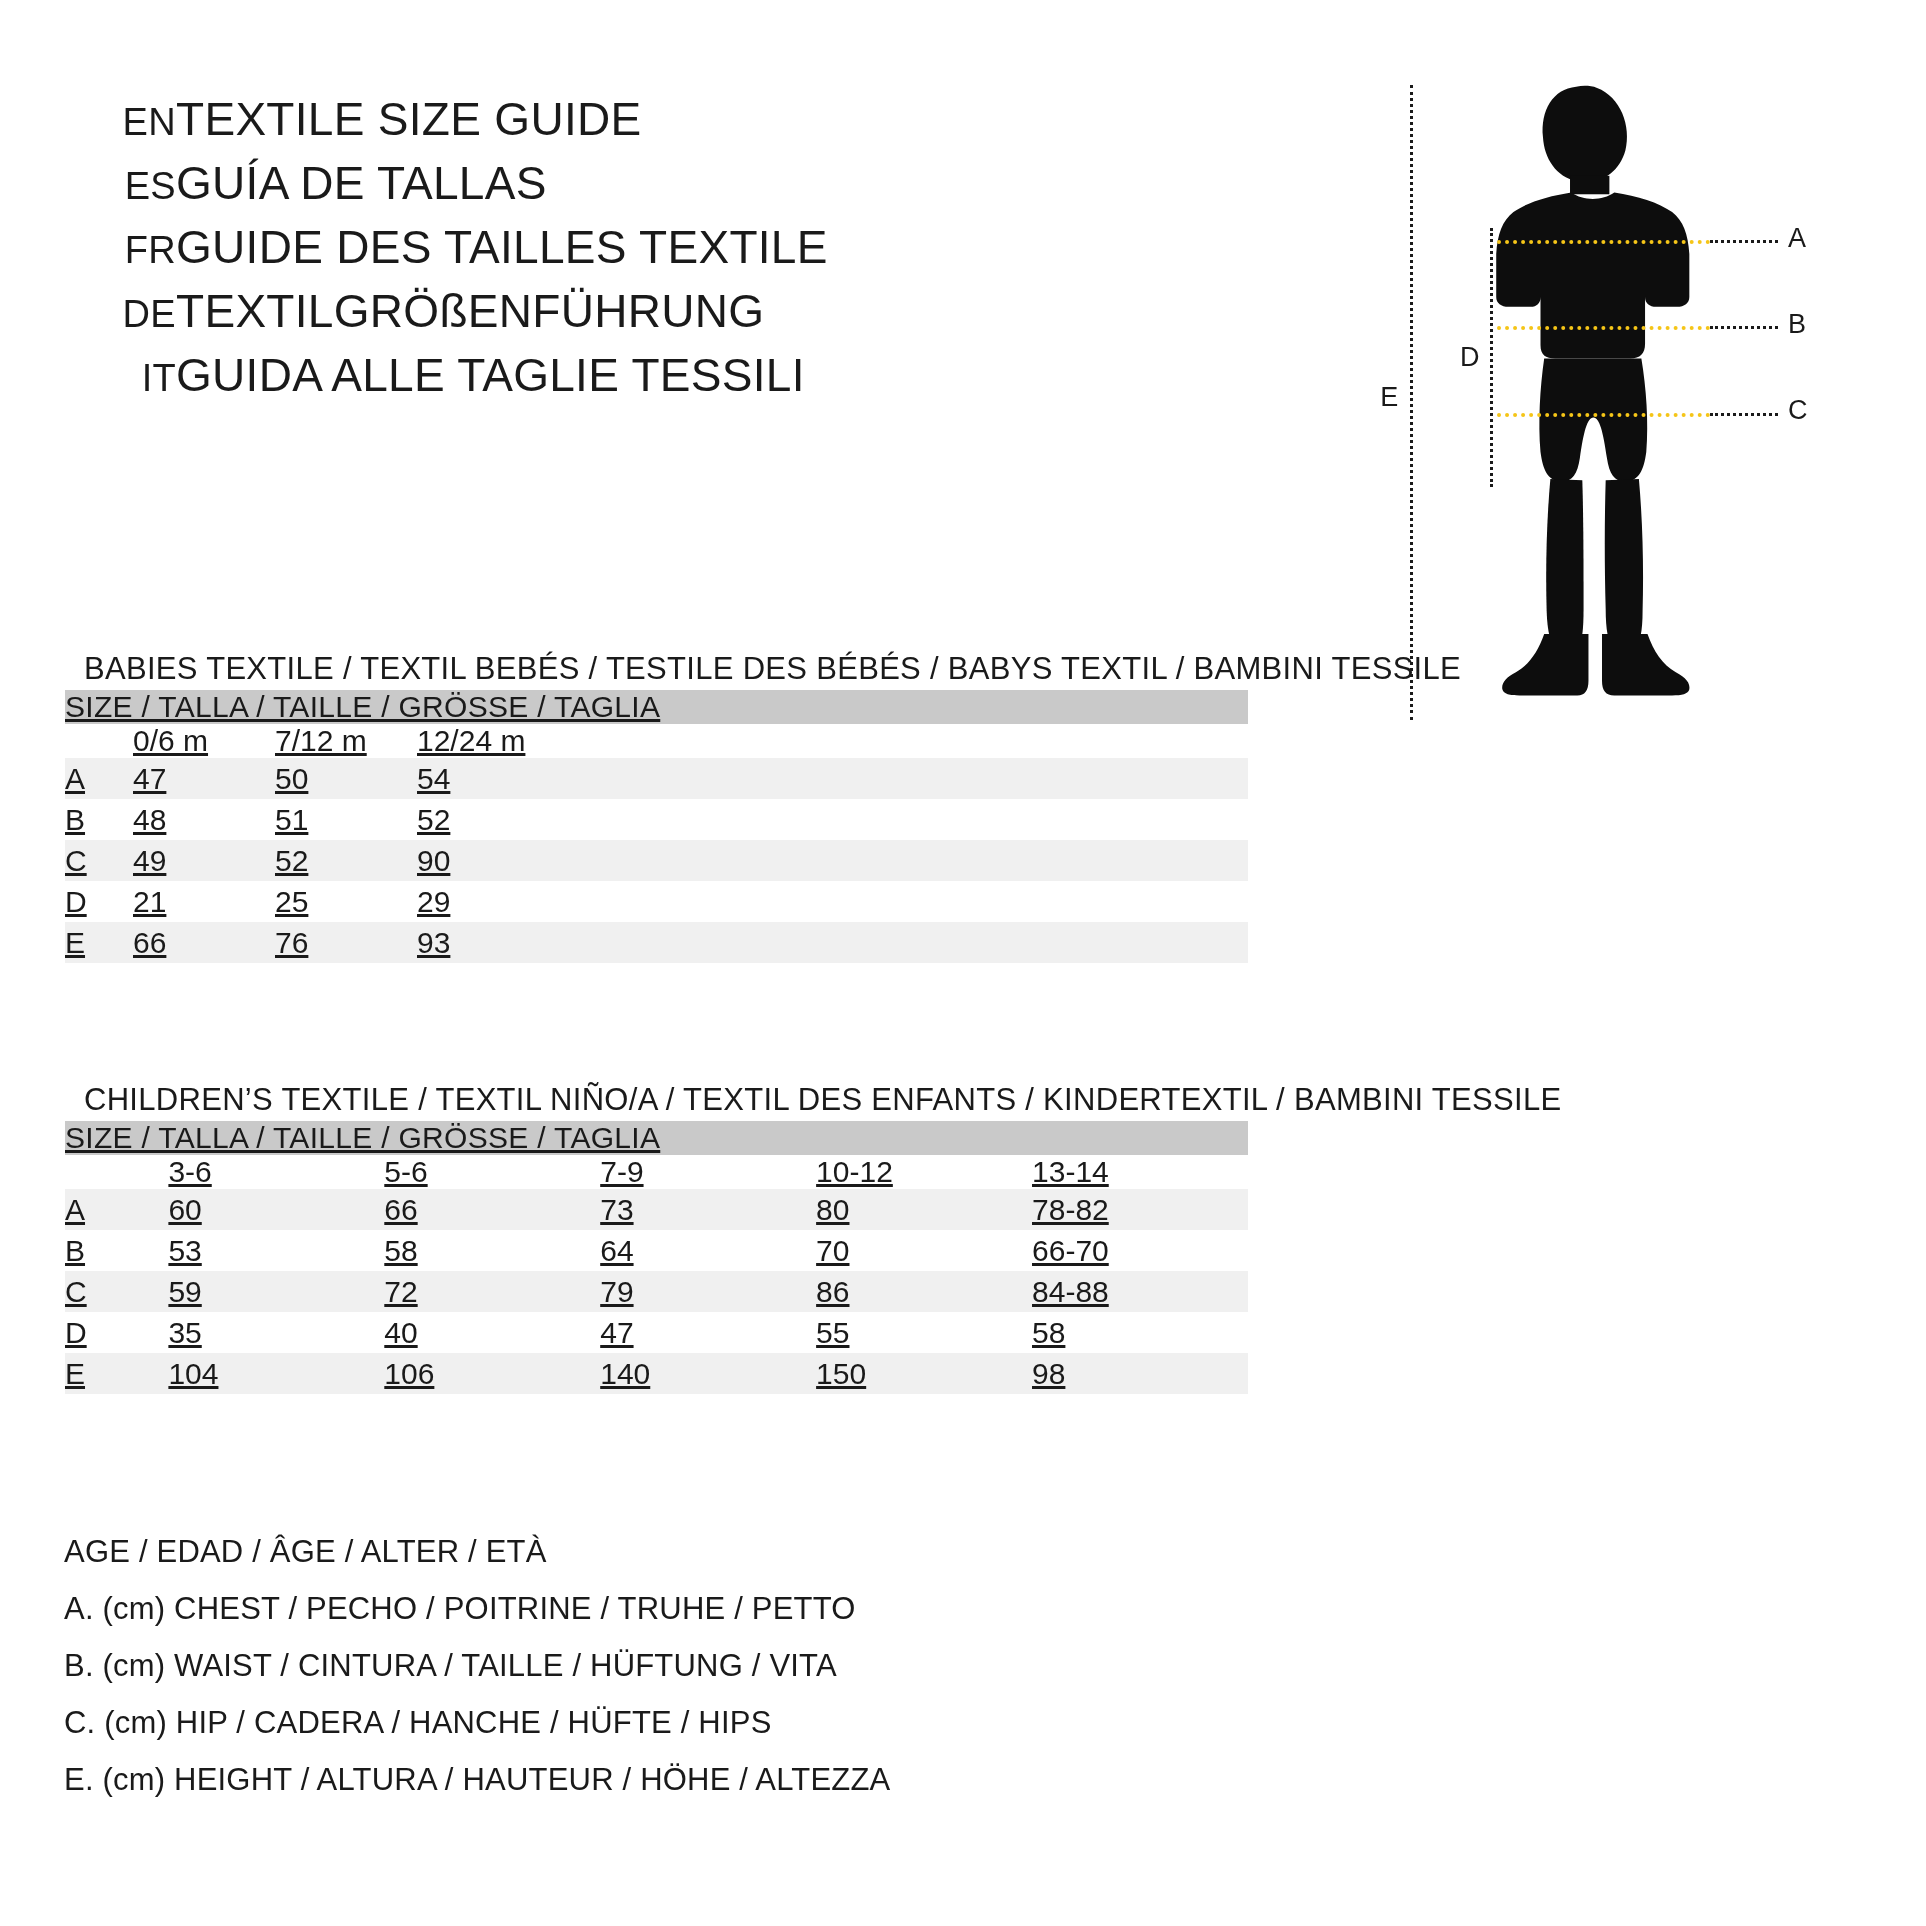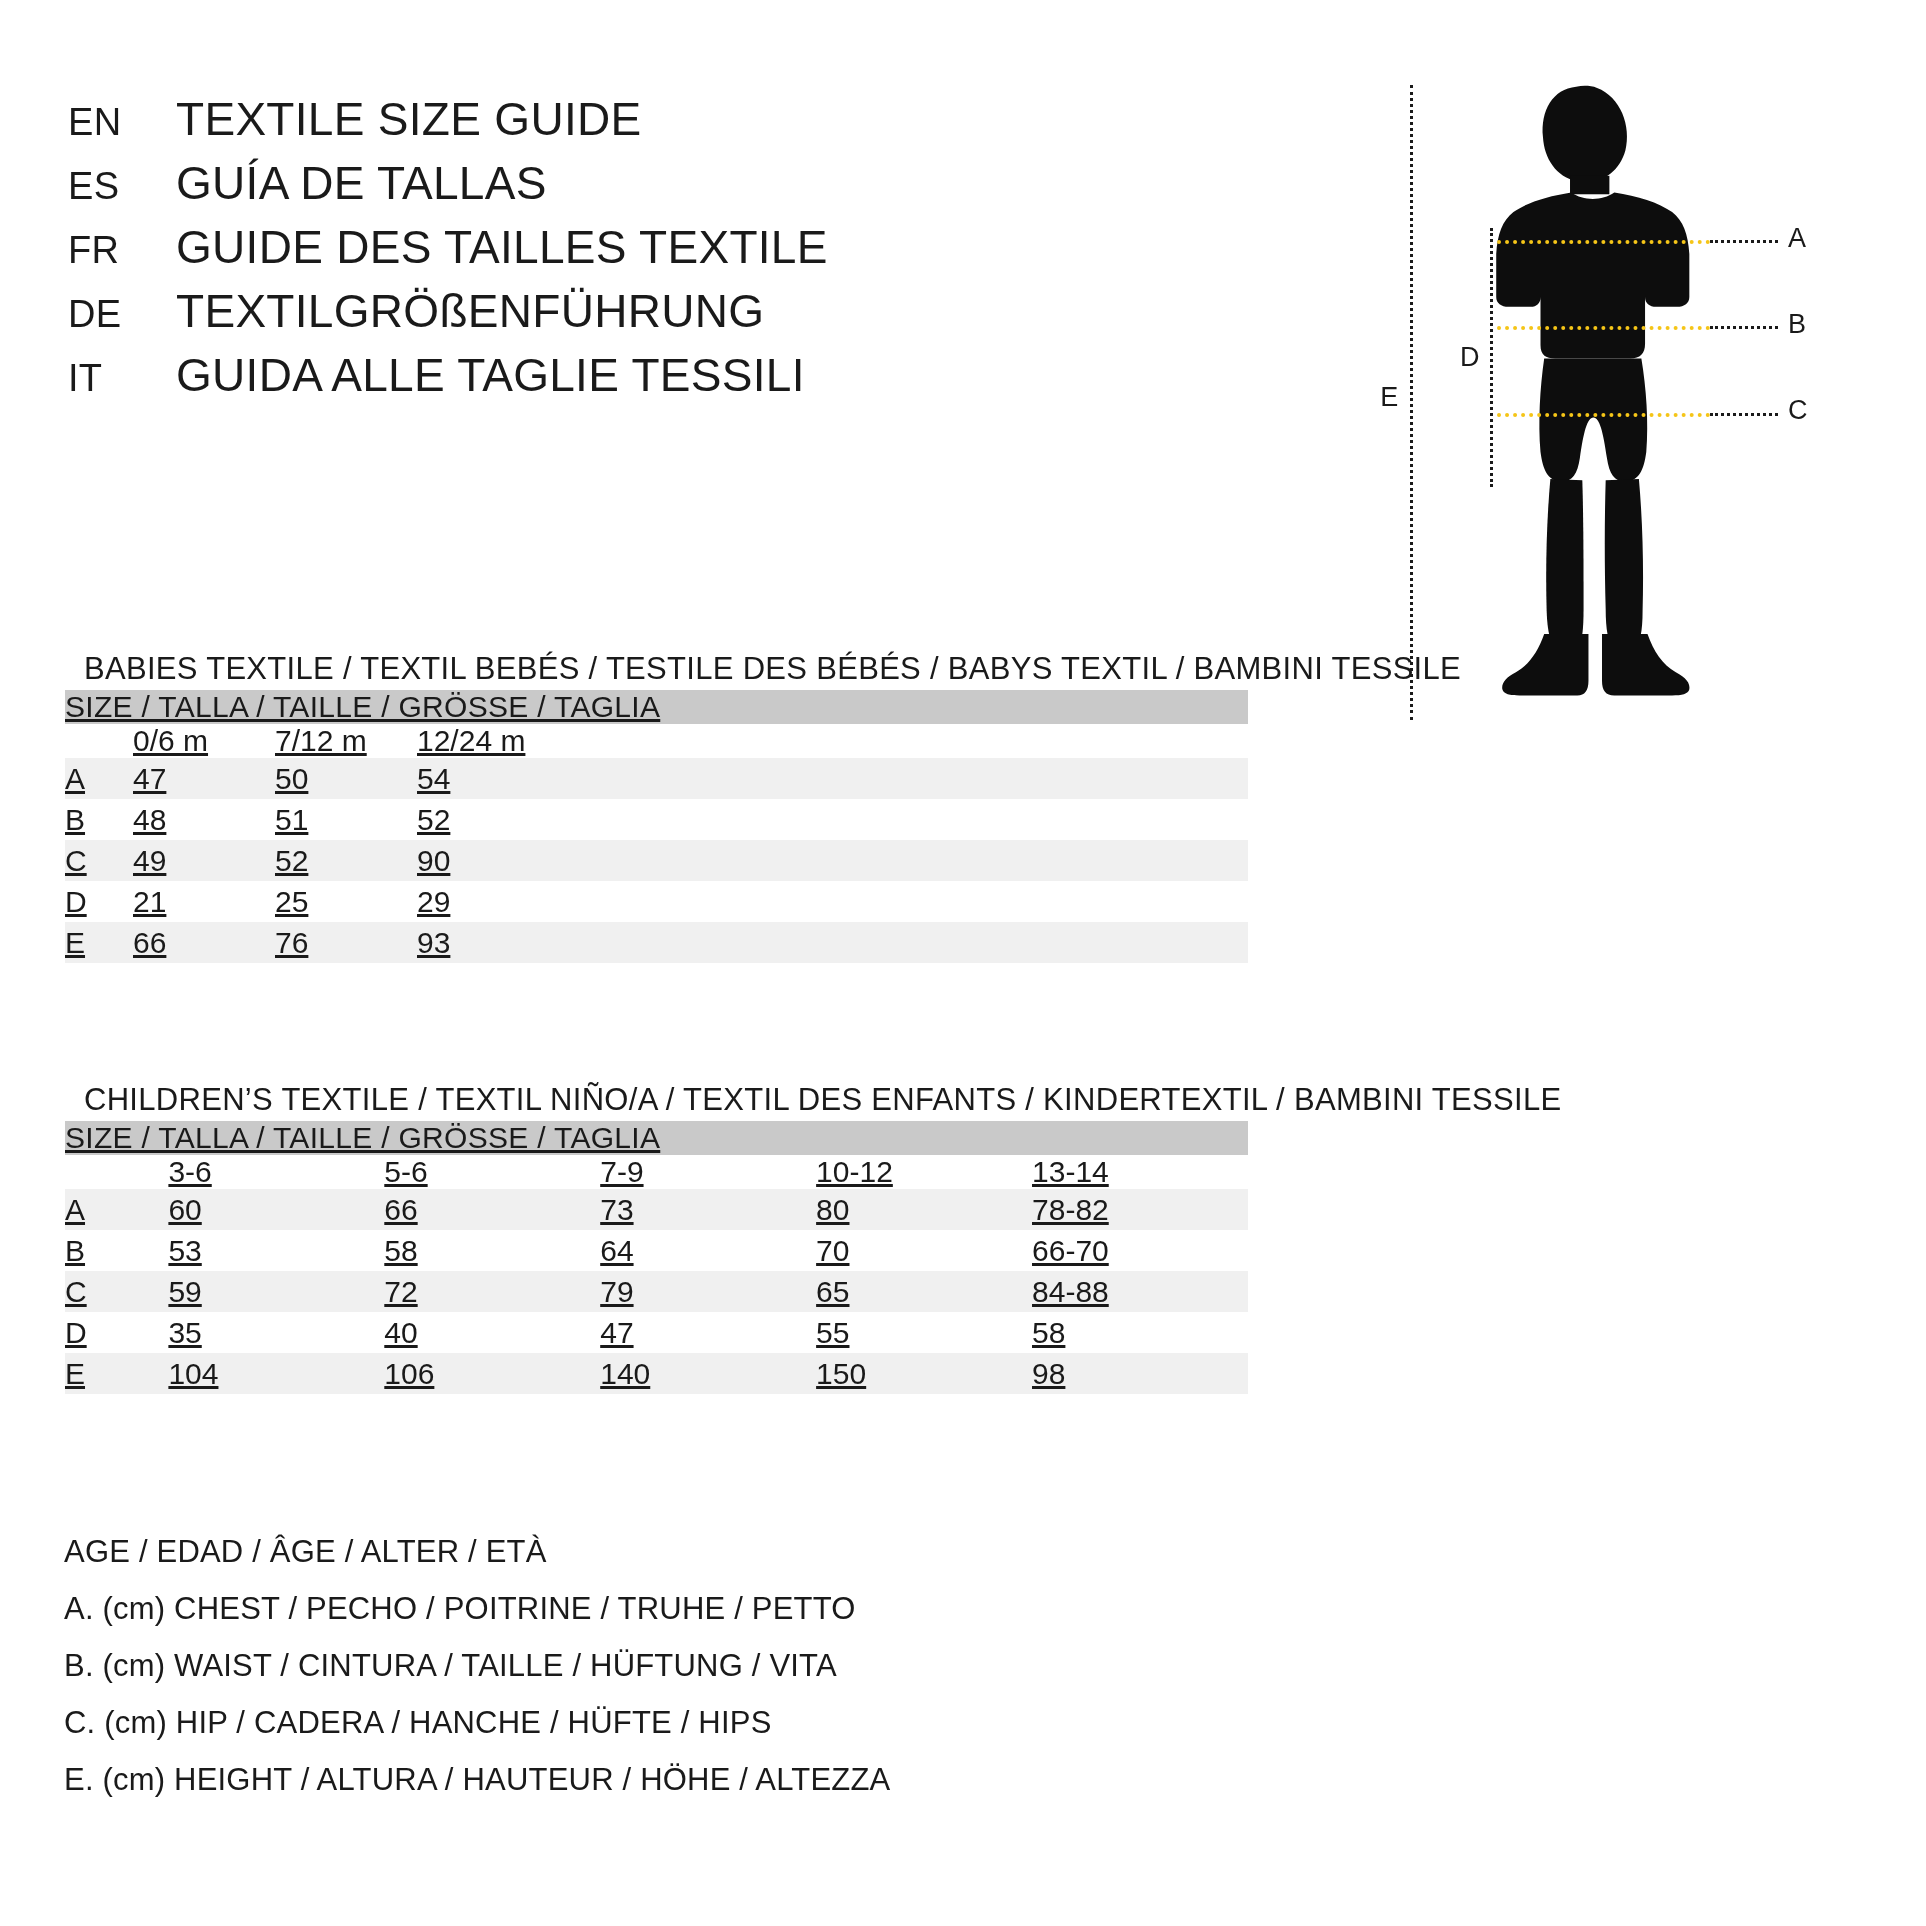--- a/index.html
+++ b/index.html
@@ -27,20 +27,21 @@
   .lang-block {
     position: absolute;
     top: 92px;
     left: 68px;
     width: 1171px;
   }
   .lang-row {
     display: flex;
     align-items: baseline;
     margin-bottom: 10px;
+    text-align: right;
   }
   .lang-code {
     width: 108px;
     flex: 0 0 108px;
     font-size: 38px;
     letter-spacing: 0.3px;
   }
   .lang-text {
     font-size: 46px;
     letter-spacing: 0.3px;
@@ -320,21 +321,21 @@
           <td class="cell-val pad-l">58</td>
           <td class="cell-val pad-l">64</td>
           <td class="cell-val pad-l">70</td>
           <td class="cell-val pad-l">66-70</td>
         </tr>
         <tr class="data-row row-shade">
           <td class="rowkey">C</td>
           <td class="cell-val pad-l">59</td>
           <td class="cell-val pad-l">72</td>
           <td class="cell-val pad-l">79</td>
-          <td class="cell-val pad-l">65</td>
+          <td class="cell-val pad-l">86</td>
           <td class="cell-val pad-l">84-88</td>
         </tr>
         <tr class="data-row row-plain">
           <td class="rowkey">D</td>
           <td class="cell-val pad-l">35</td>
           <td class="cell-val pad-l">40</td>
           <td class="cell-val pad-l">47</td>
           <td class="cell-val pad-l">55</td>
           <td class="cell-val pad-l">58</td>
         </tr>

